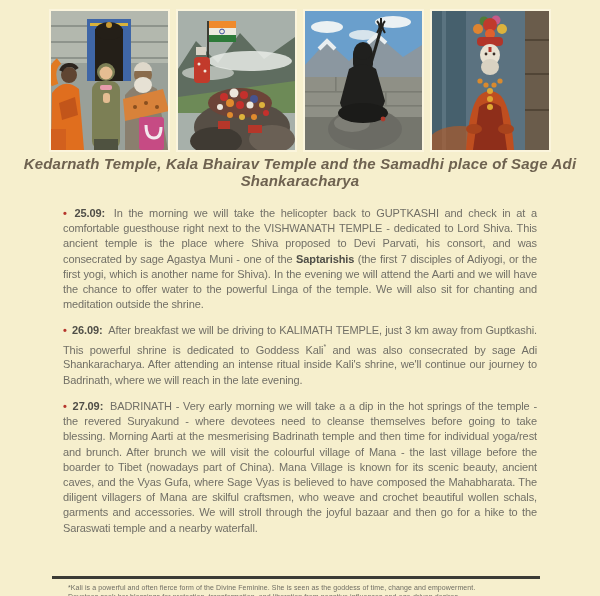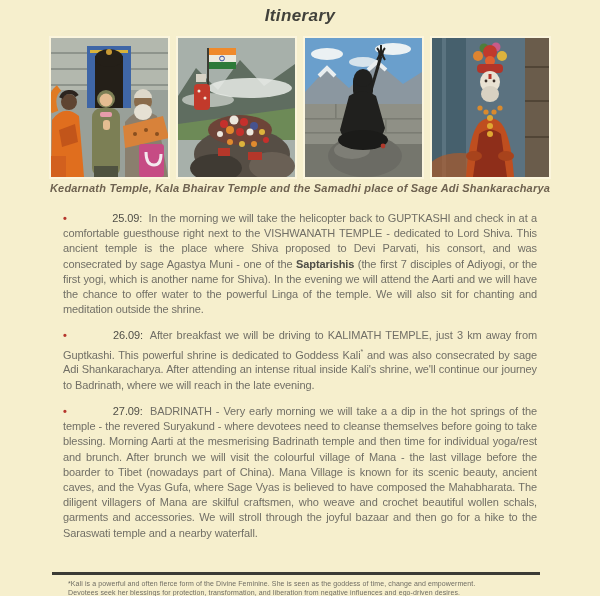--- a/index.html
+++ b/index.html
@@ -35,39 +35,39 @@
     overflow:hidden;
     background:#888;
   }
   .photo svg{display:block;}
 
   .caption{
     margin-top:3px;
     text-align:center;
     font-style:italic;
     font-weight:bold;
-    font-size:11px;
+    font-size:15px;
     letter-spacing:.2px;
     color:#6e6250;
   }
 
   .content{
     margin:17px 63px 0 63px;
     width:474px;
   }
   .entry{
     margin:0 0 11px 0;
     font-size:11px;
     line-height:15.2px;
     letter-spacing:-0.1px;
     color:#716f66;
     text-align:justify;
   }
   .entry .bullet{color:#b5352c;font-weight:bold;margin-right:2px;}
-  .entry .date{color:#4f4e47;font-weight:normal;margin-right:3px;margin-left:40px;}
+  .entry .date{color:#4f4e47;font-weight:bold;margin-right:3px;}
   .entry .term{color:#4f4e47;font-weight:bold;}
   .entry sup{font-size:7px;}
 
   .footnote{
     position:absolute;
     left:0;right:0;bottom:3px;
   }
   .footnote-rule{
     height:3px;
     width:488px;
@@ -81,21 +81,20 @@
     line-height:9.6px;
     letter-spacing:.1px;
     color:#6f6d63;
   }
 </style>
 </head>
 <body>
 
 <div class="page">
 
-  <h1 class="title">Itinerary</h1>
 
   <div class="gallery">
 
     <figure class="photo" style="margin:0">
       <svg viewBox="0 0 117 139" width="117" height="139" preserveAspectRatio="none" role="img" aria-label="Pilgrims and sadhus standing before the entrance of Kedarnath Temple">
         <rect width="117" height="139" fill="#99a099"></rect>
         <rect width="117" height="52" fill="#b3b8ae"></rect>
         <rect y="14" width="117" height="2" fill="#8e948c"></rect>
         <rect y="30" width="117" height="2" fill="#8e948c"></rect>
         <rect y="46" width="117" height="2" fill="#8e948c"></rect>

